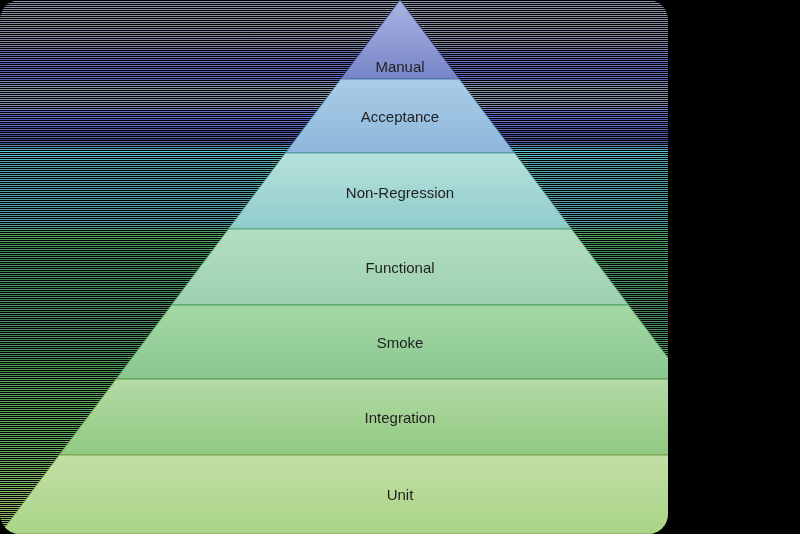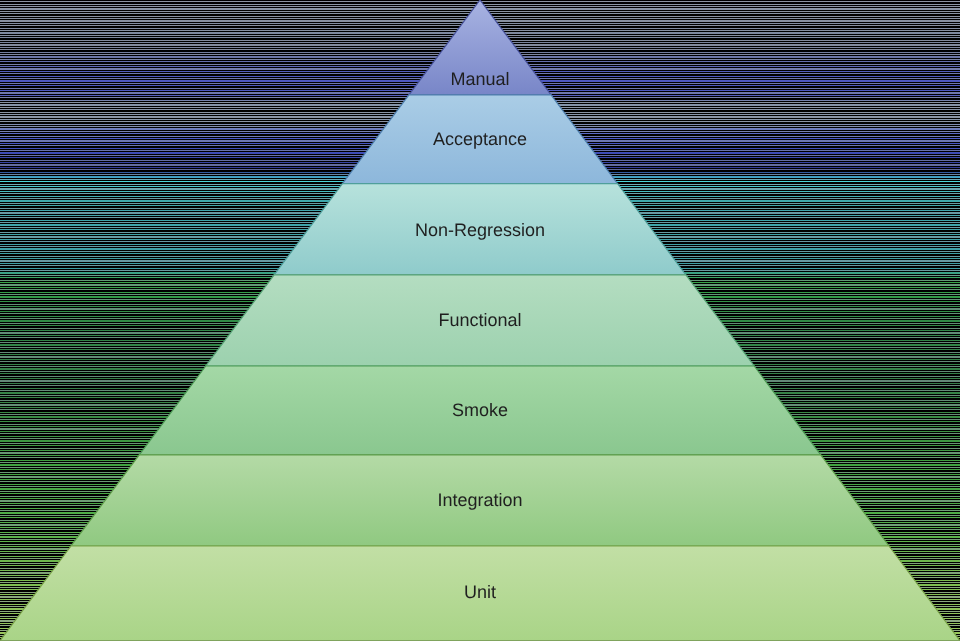--- a/index.html
+++ b/index.html
@@ -1,18 +1,18 @@
 <!DOCTYPE html>
 <html><head>
 <meta charset="utf-8">
 <style>
   html, body { margin: 0; padding: 0; background: #000; }
   .canvas {
     position: relative;
-    width: 800px;
+    width: 668px;
     height: 534px;
     overflow: hidden;
     
     background-image:
       repeating-linear-gradient(to bottom,
         #000 0px, #000 1px, transparent 1px, transparent 2px),
       repeating-linear-gradient(to bottom,
         transparent 0px, transparent 1px,
         rgba(138,145,158,0.55) 1px, rgba(138,145,158,0.55) 2px,
         transparent 2px, transparent 4px),
@@ -30,20 +30,21 @@
         #3fa9ad 31%,
         #3d9da3 42%,
         #37aa48 43.8%,
         #2f8f46 48%,
         #357f48 60%,
         #3fa23f 72%,
         #52b04a 82%,
         #79bb4e 90%,
         #93c45c 97%,
         #9cc95e 100%);
+    border-radius: 20px;
   }
   .pyramid-svg { position: absolute; left: 0; top: 0; display: block; }
   .level-poly { stroke-width: 1; }
   .level-label {
     font-family: "Liberation Sans", sans-serif;
     font-size: 15px;
   }
 </style>
 </head>
 <body>

